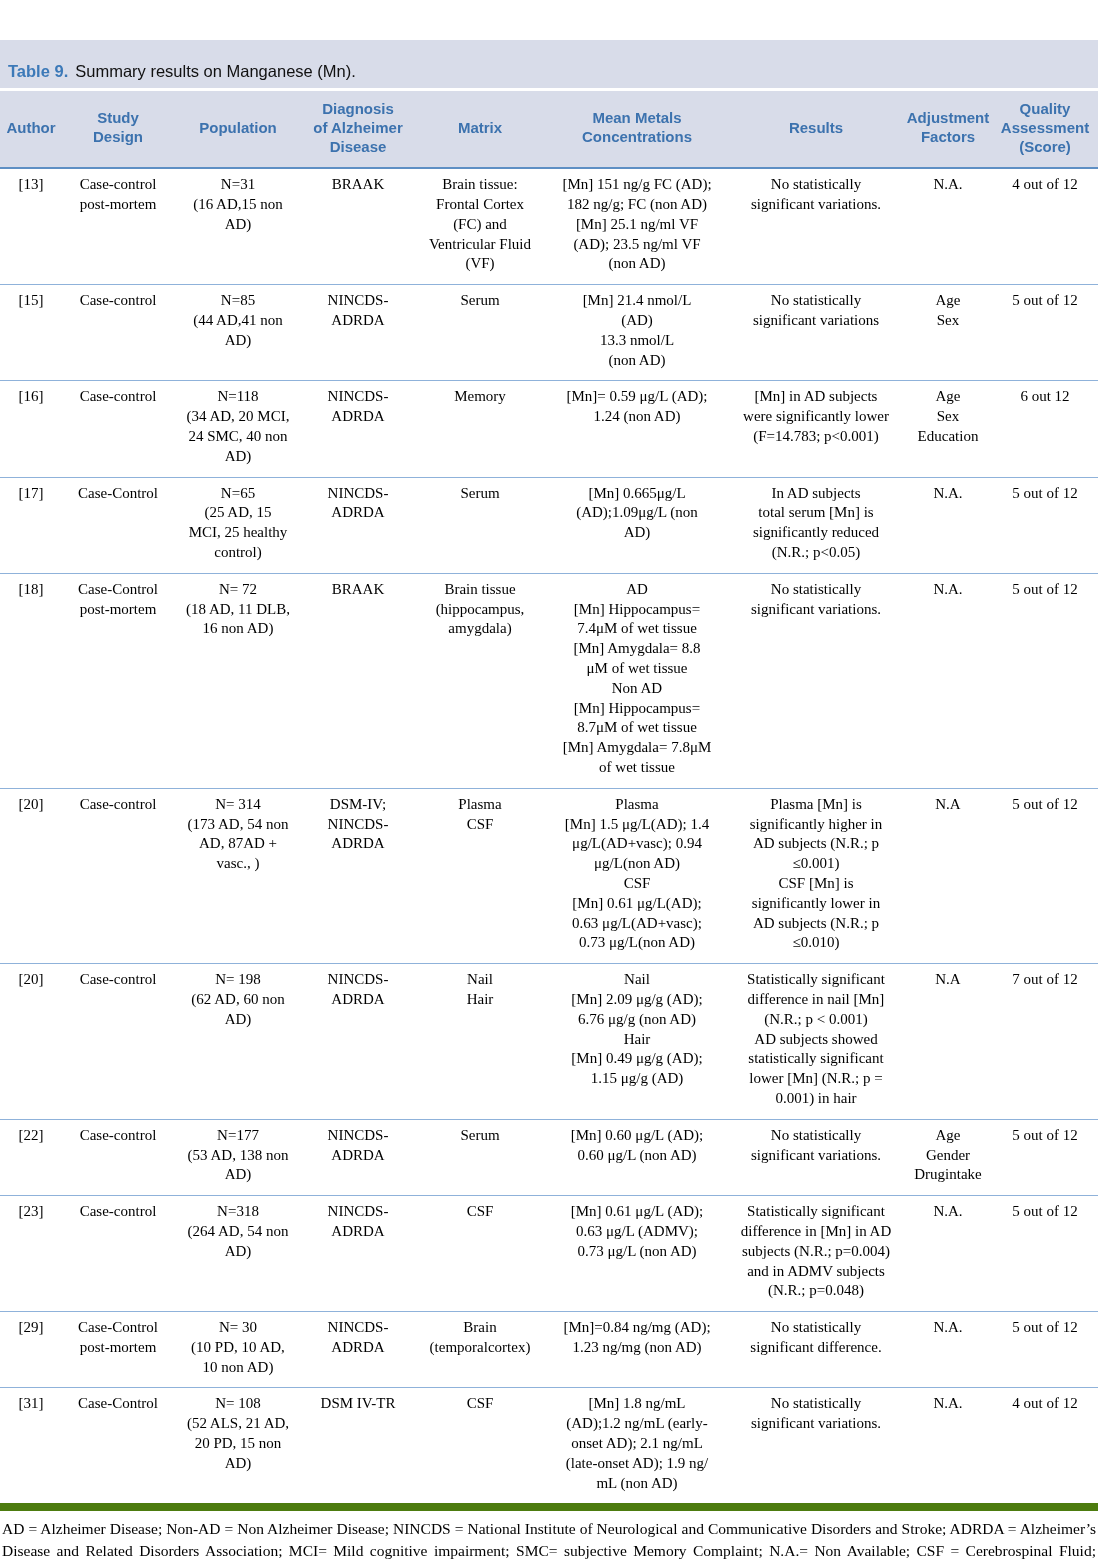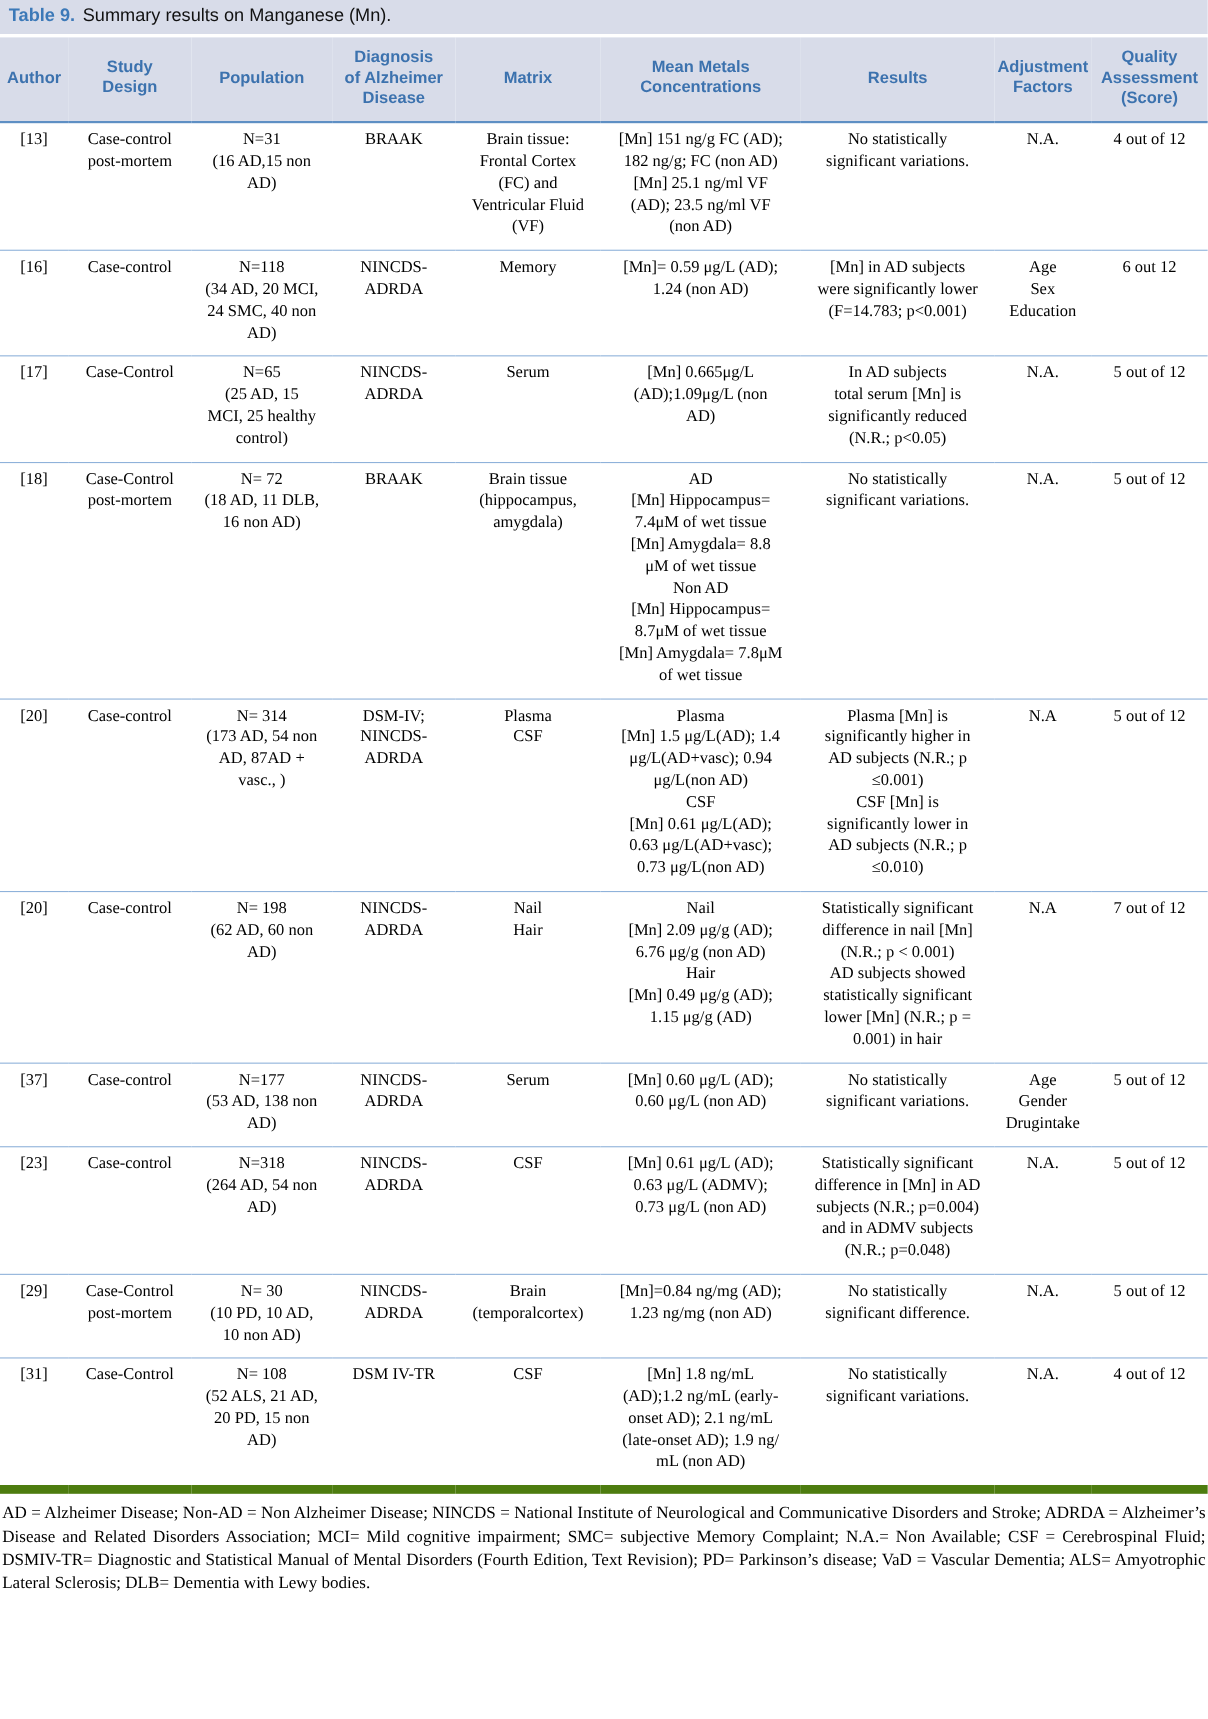--- a/index.html
+++ b/index.html
@@ -4,23 +4,24 @@
 <style>
   html, body { margin: 0; padding: 0; background: #ffffff; }
   .page {
     width: 1098px;
     background: #ffffff;
     font-family: "Liberation Serif", serif;
     color: #000;
   }
   .title-bar {
     background: #d8dce9;
-    padding: 5px 10px 7px 8px;
+    padding: 22px 10px 7px 8px;
     font-family: "Liberation Sans", sans-serif;
     font-size: 16.5px;
+    margin-top: 40px;
   }
   .title-label { color: #3c79b8; font-weight: bold; }
   .title-text  { color: #111111; margin-left: 7px; }
   .band-gap { height: 3px; background: #ffffff; }
 
   table.summary {
     width: 1098px;
     border-collapse: collapse;
     table-layout: fixed;
   }
@@ -130,20 +131,39 @@
 182 ng/g; FC (non AD)
 [Mn] 25.1 ng/ml VF
 (AD); 23.5 ng/ml VF
 (non AD)</td>
       <td>No statistically
 significant variations.</td>
       <td>N.A.</td>
       <td>4 out of 12</td>
     </tr>
 
+    <tr>
+      <td>[15]</td>
+      <td>Case-control</td>
+      <td>N=85
+(44 AD,41 non
+AD)</td>
+      <td>NINCDS-
+ADRDA</td>
+      <td>Serum</td>
+      <td>[Mn] 21.4 nmol/L
+(AD)
+13.3 nmol/L
+(non AD)</td>
+      <td>No statistically
+significant variations</td>
+      <td>Age
+Sex</td>
+      <td>5 out of 12</td>
+    </tr>
 
     <tr>
       <td>[16]</td>
       <td>Case-control</td>
       <td>N=118
 (34 AD, 20 MCI,
 24 SMC, 40 non
 AD)</td>
       <td>NINCDS-
 ADRDA</td>
@@ -261,21 +281,21 @@
 AD subjects showed
 statistically significant
 lower [Mn] (N.R.; p =
 0.001) in hair</td>
       <td>N.A</td>
       <td>7 out of 12</td>
     </tr>
 
 
     <tr>
-      <td>[37]</td>
+      <td>[22]</td>
       <td>Case-control</td>
       <td>N=177
 (53 AD, 138 non
 AD)</td>
       <td>NINCDS-
 ADRDA</td>
       <td>Serum</td>
       <td>[Mn] 0.60 μg/L (AD);
 0.60 μg/L (non AD)</td>
       <td>No statistically

